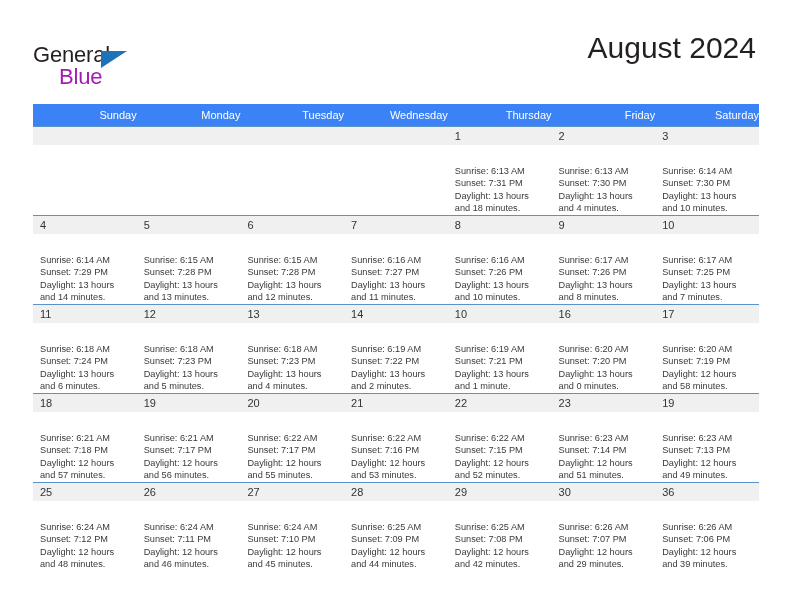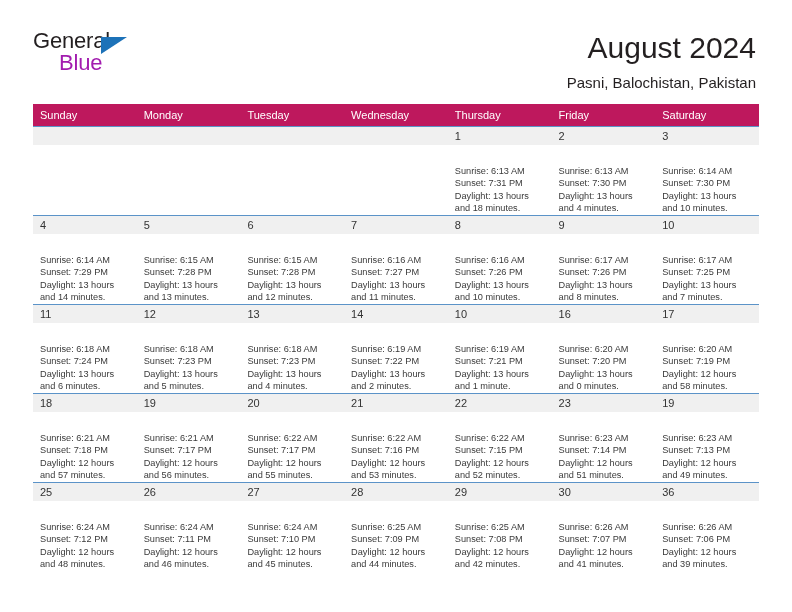--- a/index.html
+++ b/index.html
@@ -23,20 +23,21 @@
     align-items: flex-start;
     justify-content: space-between;
     padding: 28px 36px 0 33px;
     height: 104px;
   }
   .logo {
     position: relative;
     width: 105px;
     height: 48px;
     flex: 0 0 auto;
+    margin-top: 14px;
   }
   .logo-general {
     position: absolute;
     left: 0; top: 0;
     font-size: 22px;
     letter-spacing: -0.2px;
     color: #231f20;
     line-height: 26px;
   }
   .logo-tri {
@@ -48,21 +49,21 @@
   }
   .logo-blue {
     position: absolute;
     left: 26px; top: 22px;
     font-size: 22px;
     color: #a21caf;
     line-height: 26px;
     letter-spacing: -0.2px;
   }
   .title-wrap {
-    text-align: right;
+    text-align: left;
     padding-top: 2px;
   }
   .cal-title {
     font-size: 30px;
     color: #231f20;
     line-height: 36px;
     font-weight: normal;
     margin: 0;
   }
   .cal-subtitle {
@@ -74,25 +75,25 @@
   }
 
   
   .calendar {
     margin: 0 33px;
     width: 726px;
     border-collapse: collapse;
     table-layout: fixed;
   }
   .calendar th {
-    background: #be185d;
+    background: #3b82f6;
     color: #ffffff;
     font-size: 11px;
     font-weight: normal;
-    text-align: left;
+    text-align: right;
     padding: 5px 0 5px 7px;
     height: 21px;
     border: none;
   }
   .calendar td {
     vertical-align: top;
     padding: 0;
     border: none;
     width: 103.7px;
     height: 89px;
@@ -125,21 +126,20 @@
 <div class="page">
 
   <div class="header">
     <div class="logo">
       <span class="logo-general">General</span>
       <span class="logo-tri"></span>
       <span class="logo-blue">Blue</span>
     </div>
     <div class="title-wrap">
       <h1 class="cal-title">August 2024</h1>
-      <h2 class="cal-subtitle">Pasni, Balochistan, Pakistan</h2>
     </div>
   </div>
 
   <table class="calendar">
     <thead>
       <tr id="weekday-row">
           <th>Sunday</th>
           <th>Monday</th>
           <th>Tuesday</th>
           <th>Wednesday</th>
@@ -430,21 +430,21 @@
               <div>Daylight: 12 hours</div>
               <div>and 42 minutes.</div>
             </div>
           </td>
           <td>
             <div class="daynum">30</div>
             <div class="details">
               <div>Sunrise: 6:26 AM</div>
               <div>Sunset: 7:07 PM</div>
               <div>Daylight: 12 hours</div>
-              <div>and 41 minutes.</div>
+              <div>and 29 minutes.</div>
             </div>
           </td>
           <td>
             <div class="daynum">36</div>
             <div class="details">
               <div>Sunrise: 6:26 AM</div>
               <div>Sunset: 7:06 PM</div>
               <div>Daylight: 12 hours</div>
               <div>and 39 minutes.</div>
             </div>

